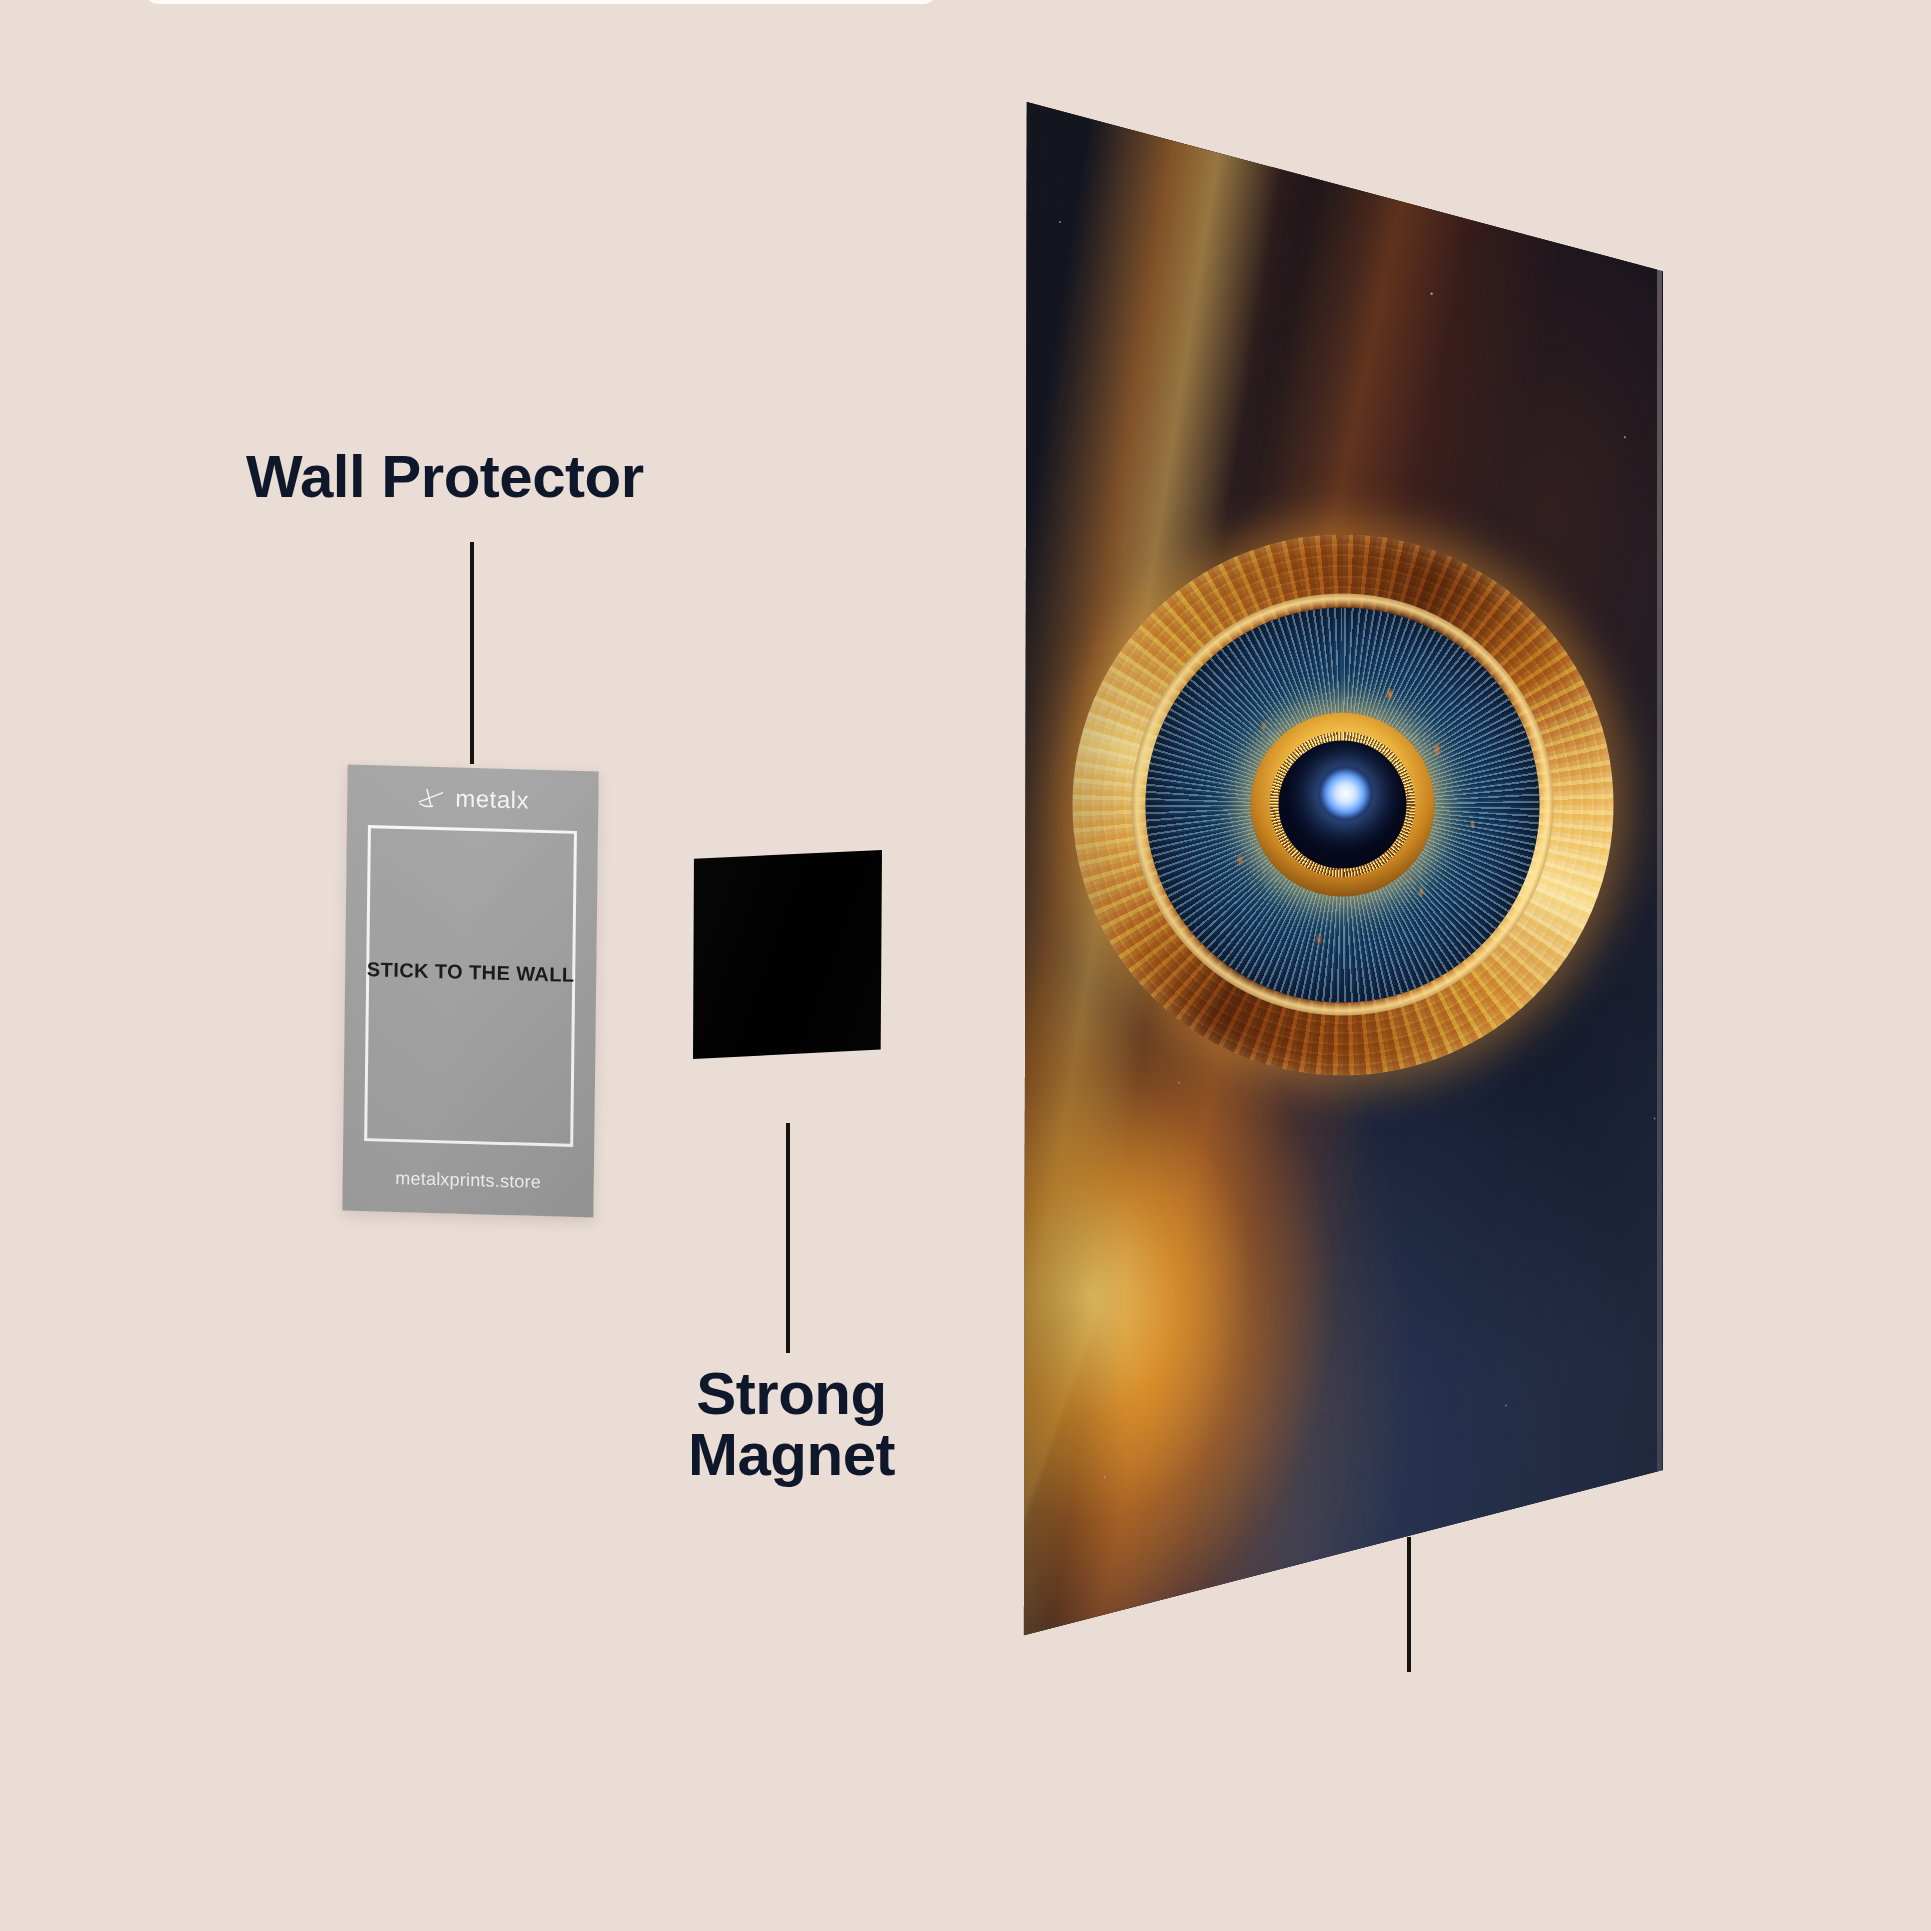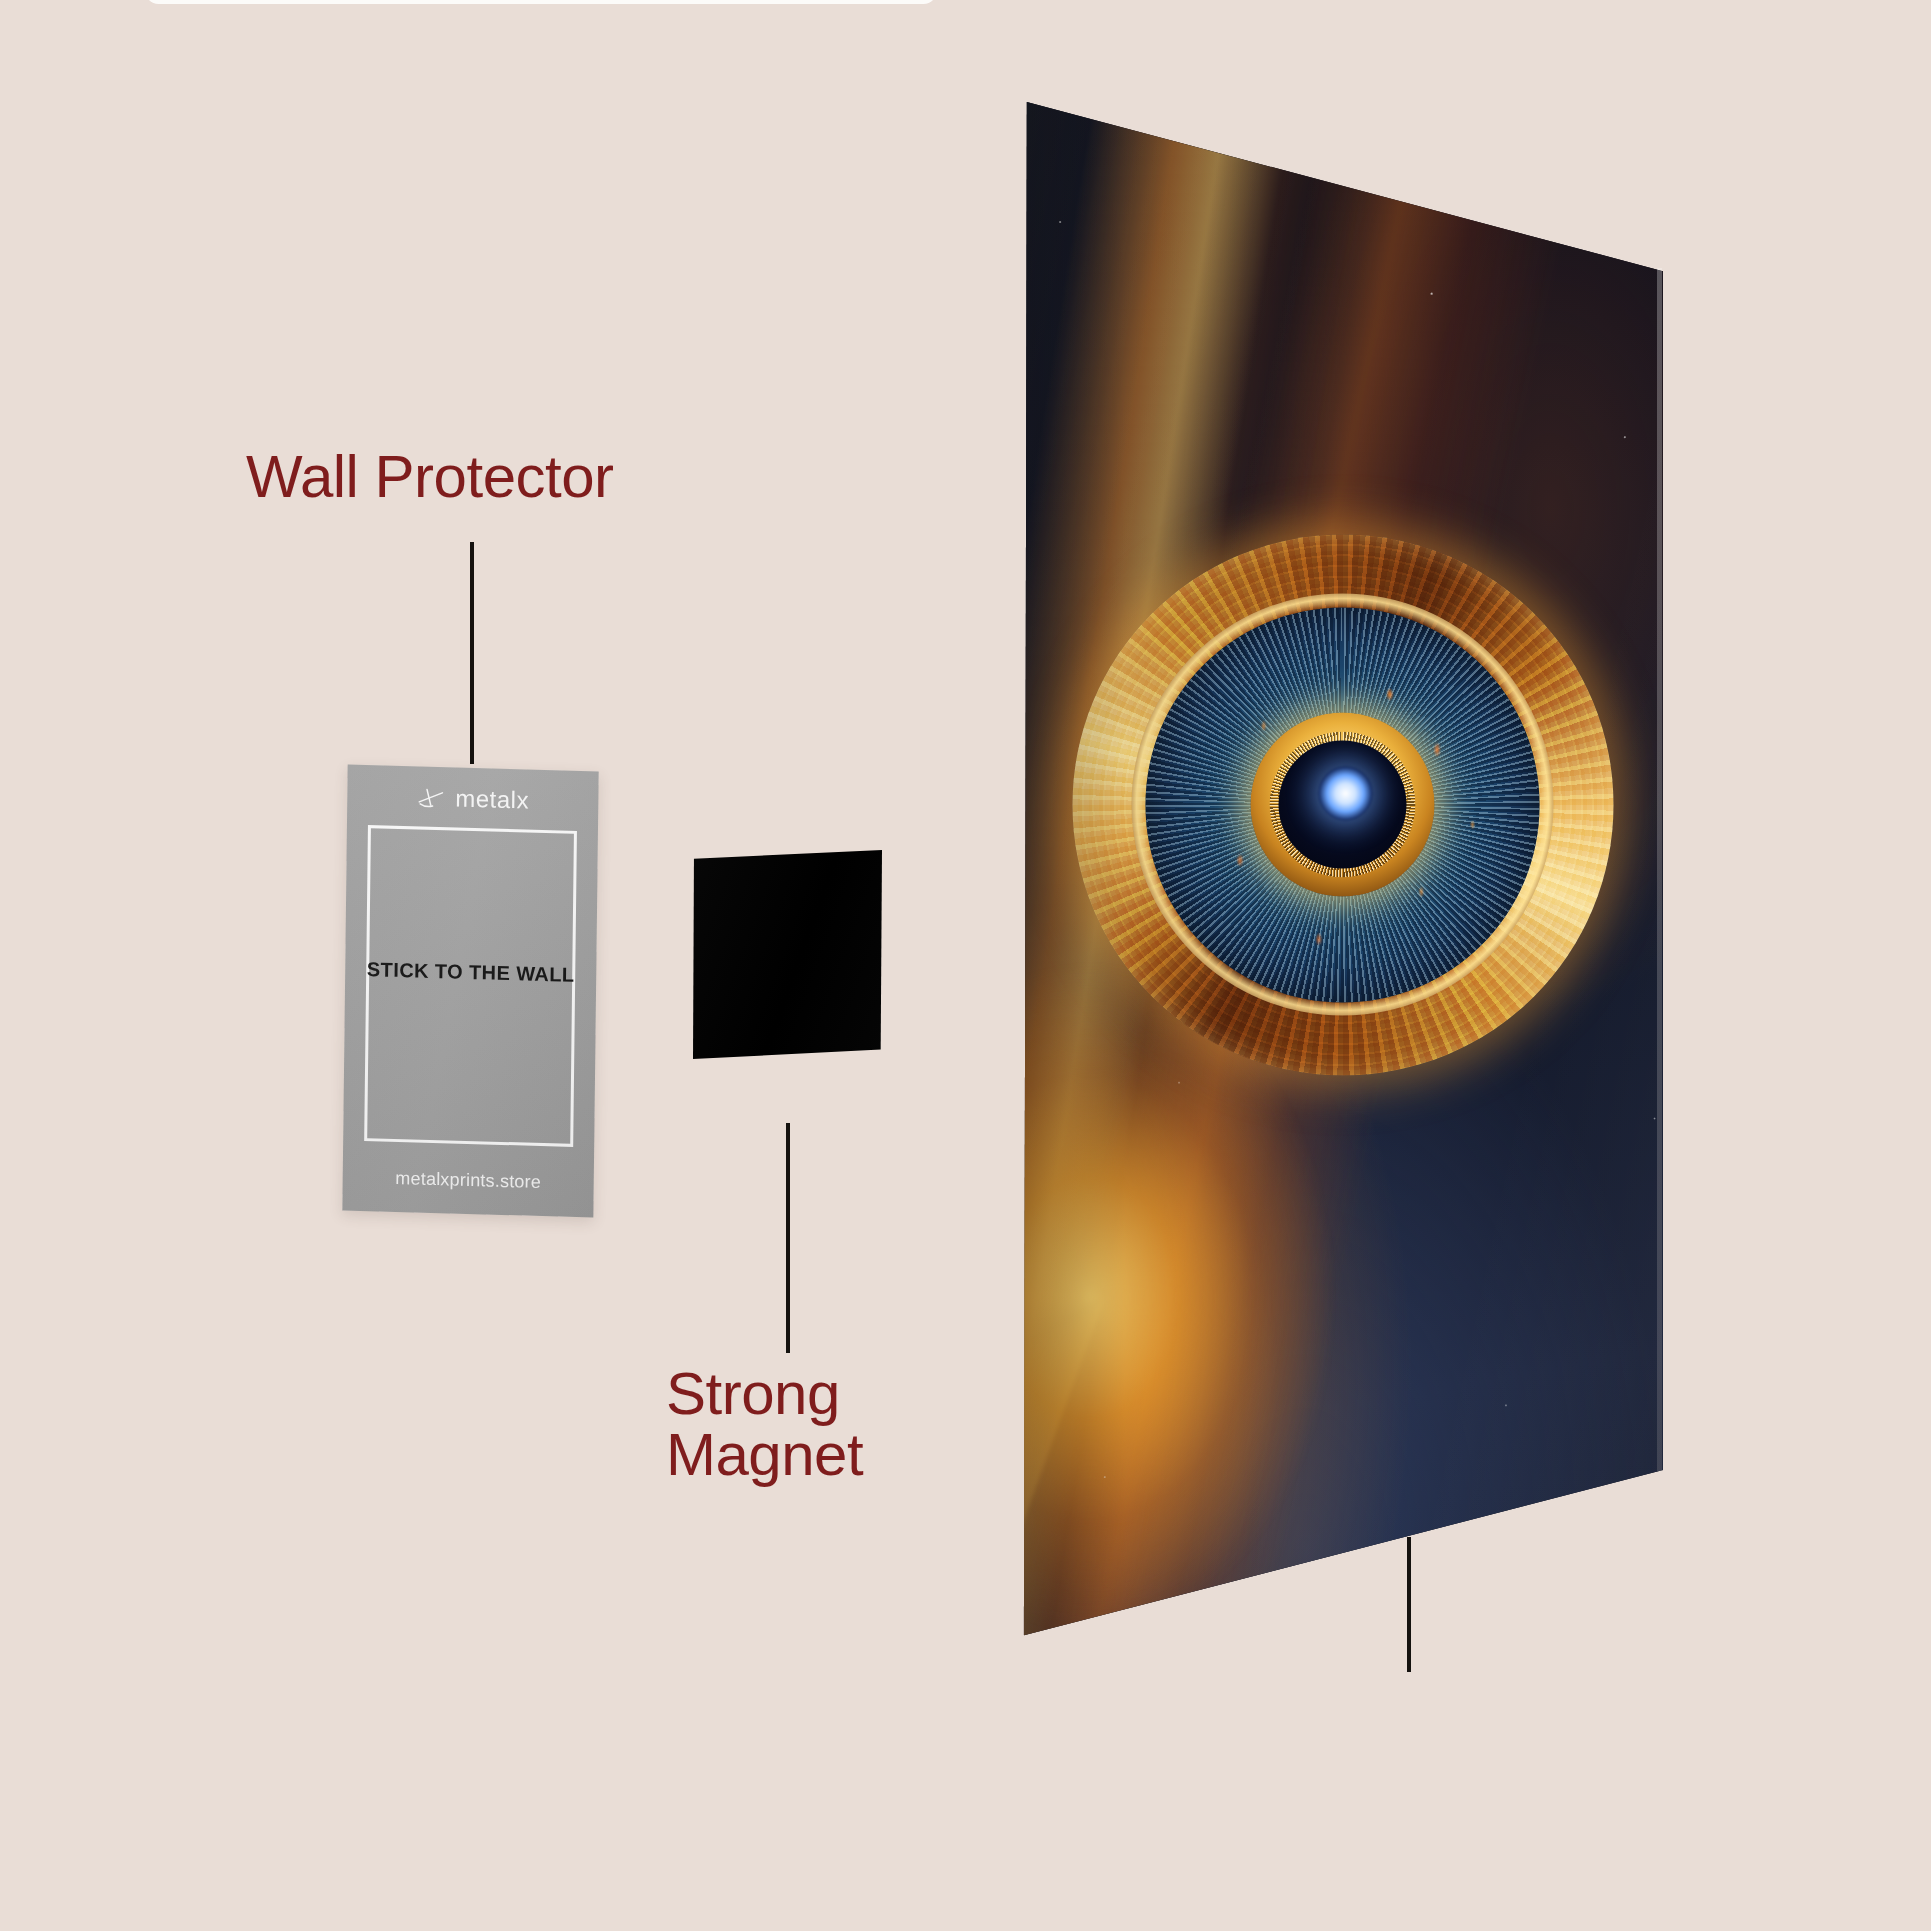--- a/index.html
+++ b/index.html
@@ -23,34 +23,34 @@
     left:145px; top:-13.5px;
     width:792px; height:17.4px;
     background:#fdfcfb;
     border-radius:0 0 13.5px 13.5px;
     opacity:.95;
   }
 
   
   .callout {
     position:absolute;
-    color:#7f1d1d;
-    font-weight:400;
+    color:#0f172a;
+    font-weight:700;
     letter-spacing:-0.5px;
     white-space:pre-line;
     line-height:1.02;
   }
   #label-wall-protector {
     left:246px; top:446px;
     font-size:60px;
   }
   #label-strong-magnet {
     left:666px; top:1363px;
     font-size:60px;
-    text-align:left;
+    text-align:center;
     width:251px;
   }
   #label-metal-poster {
     left:1190px; top:1668px;
     font-size:60px;
   }
 
   
   .leader {
     position:absolute;

